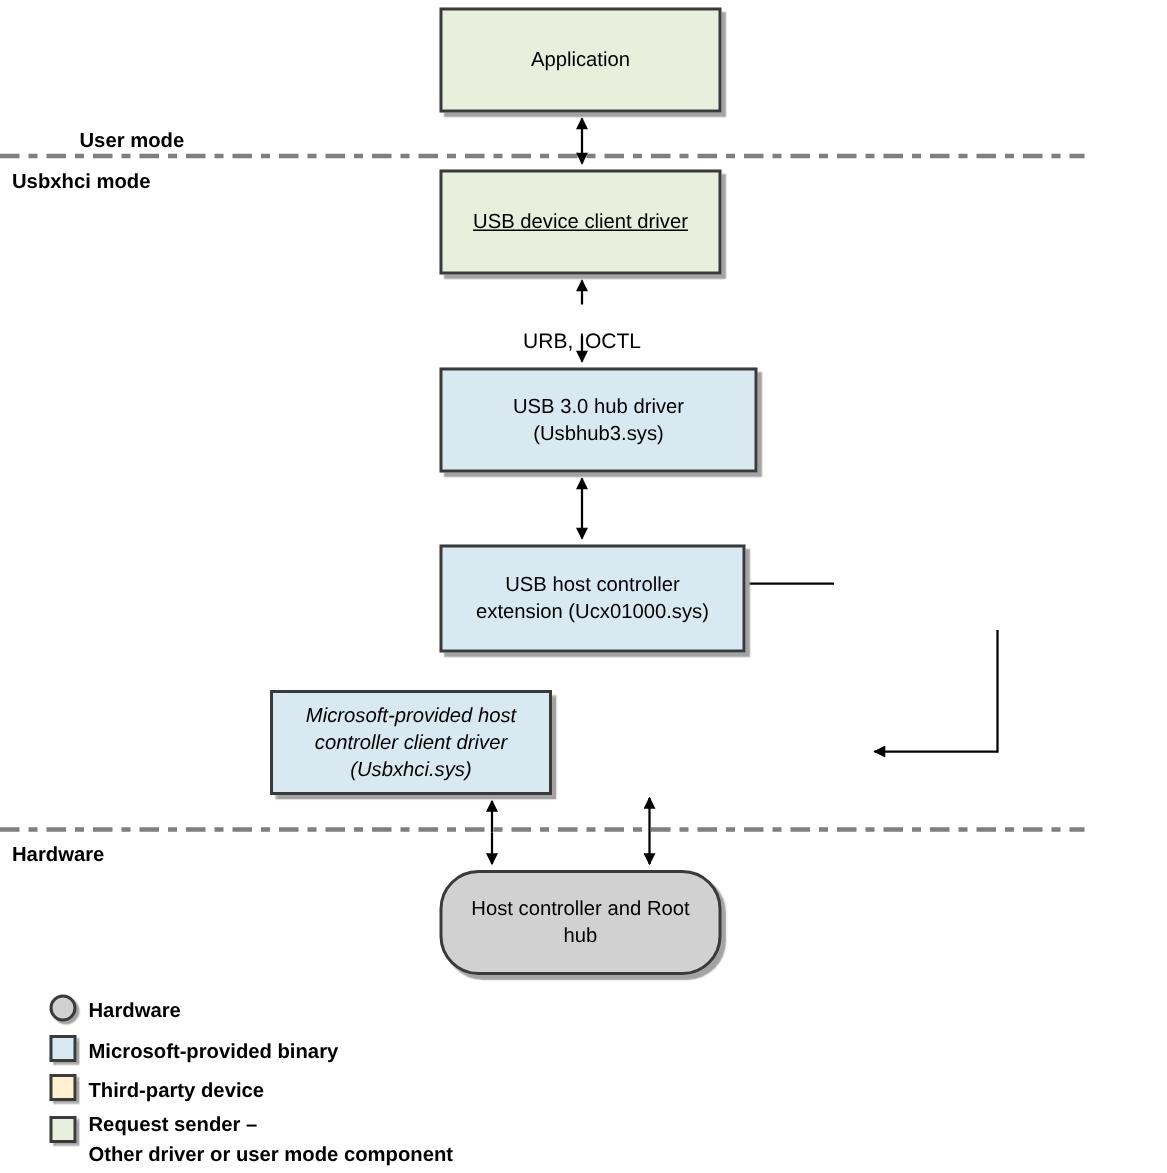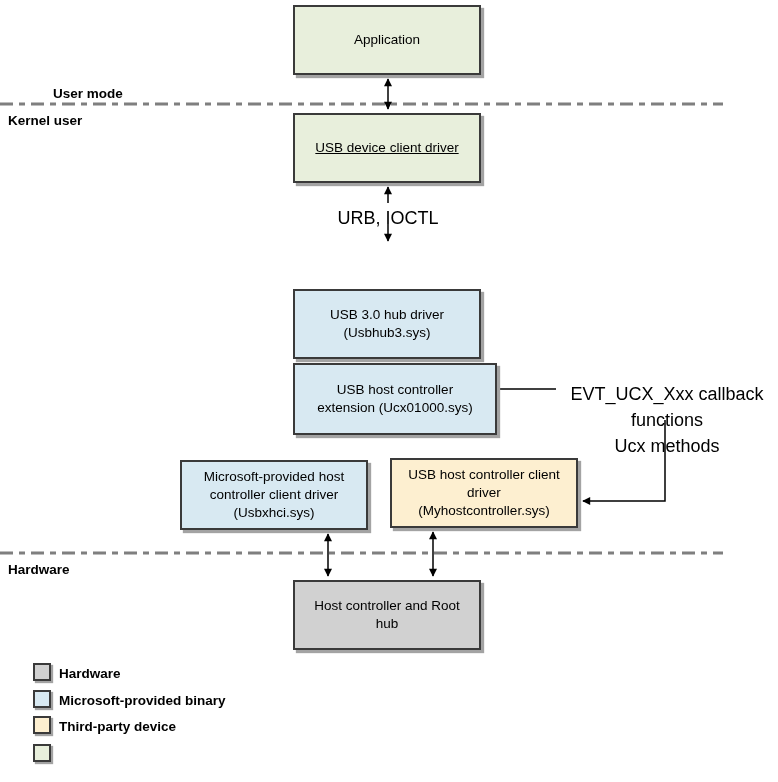--- a/index.html
+++ b/index.html
@@ -11,36 +11,36 @@
     position:absolute;box-sizing:border-box;
     border:2px solid #3a3a3a;
     display:flex;align-items:center;justify-content:center;
     text-align:center;font-size:13.5px;line-height:1.32;
     white-space:pre-line;padding:2px 6px;
     box-shadow:3px 3px 1px #a3a3a3;
   }
   .fill-green{background:#e8efdc;}
   .fill-blue{background:#d8e9f2;}
   .fill-yellow{background:#fdefd0;}
-  .fill-gray{background:#d1d1d1;}
+  .fill-gray{background:#d1d1d1;border-radius:26px;}
 
   .box-application{left:293px;top:5px;width:188px;height:70px;}
   .box-device-client{left:293px;top:113px;width:188px;height:70px;text-decoration:underline;}
-  .box-hub{left:293px;top:245px;width:188px;height:70px;margin-top:44px;}
+  .box-hub{left:293px;top:245px;width:212px;height:70px;}
   .box-extension{left:293px;top:363px;width:204px;height:72px;}
-  .box-ms-client{left:180px;top:460px;width:188px;height:70px;}
+  .box-ms-client{left:180px;top:460px;width:188px;height:70px;font-style:italic;}
   .box-thirdparty-client{left:390px;top:458px;width:188px;height:70px;}
   .box-host-controller{left:293px;top:580px;width:188px;height:70px;}
 
   .seclabel{position:absolute;font-weight:bold;font-size:13.5px;}
   .lbl-user-mode{left:8px;top:86px;margin-left:45px;}
   .lbl-kernel-mode{left:8px;top:113px;}
   .lbl-hardware{left:8px;top:562px;}
 
-  .note{position:absolute;font-size:18px;text-align:center;white-space:pre-line;line-height:1.45;}
+  .note{position:absolute;font-size:14px;text-align:center;white-space:pre-line;line-height:1.45;margin-top:12px;}
   .note-urb{left:328px;top:205px;width:120px;}
   .note-evt{left:556px;top:381px;width:222px;}
 
   .svg-overlay{position:absolute;left:0;top:0;width:778px;height:782px;pointer-events:none;}
 
   .swatch{
     position:absolute;width:18px;height:18px;box-sizing:border-box;
     border:2px solid #3a3a3a;box-shadow:2px 2px 1px #a3a3a3;
   }
   .sw-1{left:33px;top:663px;}
@@ -95,46 +95,43 @@
       <path d="M328,555 L328,576" marker-end="url(#arw)"></path>
     </g>
 
     <g stroke="#000" stroke-width="1.5" fill="none">
       <path d="M433,554 L433,532" marker-end="url(#arw)"></path>
       <path d="M433,554 L433,576" marker-end="url(#arw)"></path>
     </g>
   </svg>
 
   <div class="seclabel lbl-user-mode">User mode</div>
-  <div class="seclabel lbl-kernel-mode">Kernel user</div>
+  <div class="seclabel lbl-kernel-mode">Usbxhci mode</div>
   <div class="seclabel lbl-hardware">Hardware</div>
 
   <div class="box fill-green box-application">Application</div>
   <div class="box fill-green box-device-client">USB device client driver</div>
   <div class="box fill-blue box-hub">USB 3.0 hub driver
 (Usbhub3.sys)</div>
   <div class="box fill-blue box-extension">USB host controller
 extension (Ucx01000.sys)</div>
   <div class="box fill-blue box-ms-client">Microsoft-provided host
 controller client driver
 (Usbxhci.sys)</div>
-  <div class="box fill-yellow box-thirdparty-client">USB host controller client
-driver
-(Myhostcontroller.sys)</div>
   <div class="box fill-gray box-host-controller">Host controller and Root
 hub</div>
 
   <div class="note note-urb">URB, IOCTL</div>
-  <div class="note note-evt">EVT_UCX_Xxx callback functions
-Ucx methods</div>
 
   <div class="swatch fill-gray sw-1"></div>
   <div class="legend-label ll-1">Hardware</div>
 
   <div class="swatch fill-blue sw-2"></div>
   <div class="legend-label ll-2">Microsoft-provided binary</div>
 
   <div class="swatch fill-yellow sw-3"></div>
   <div class="legend-label ll-3">Third-party device</div>
 
   <div class="swatch fill-green sw-4"></div>
+  <div class="legend-label ll-4">Request sender –
+Other driver or user mode component</div>
 
 </div>
 
 </body></html>

